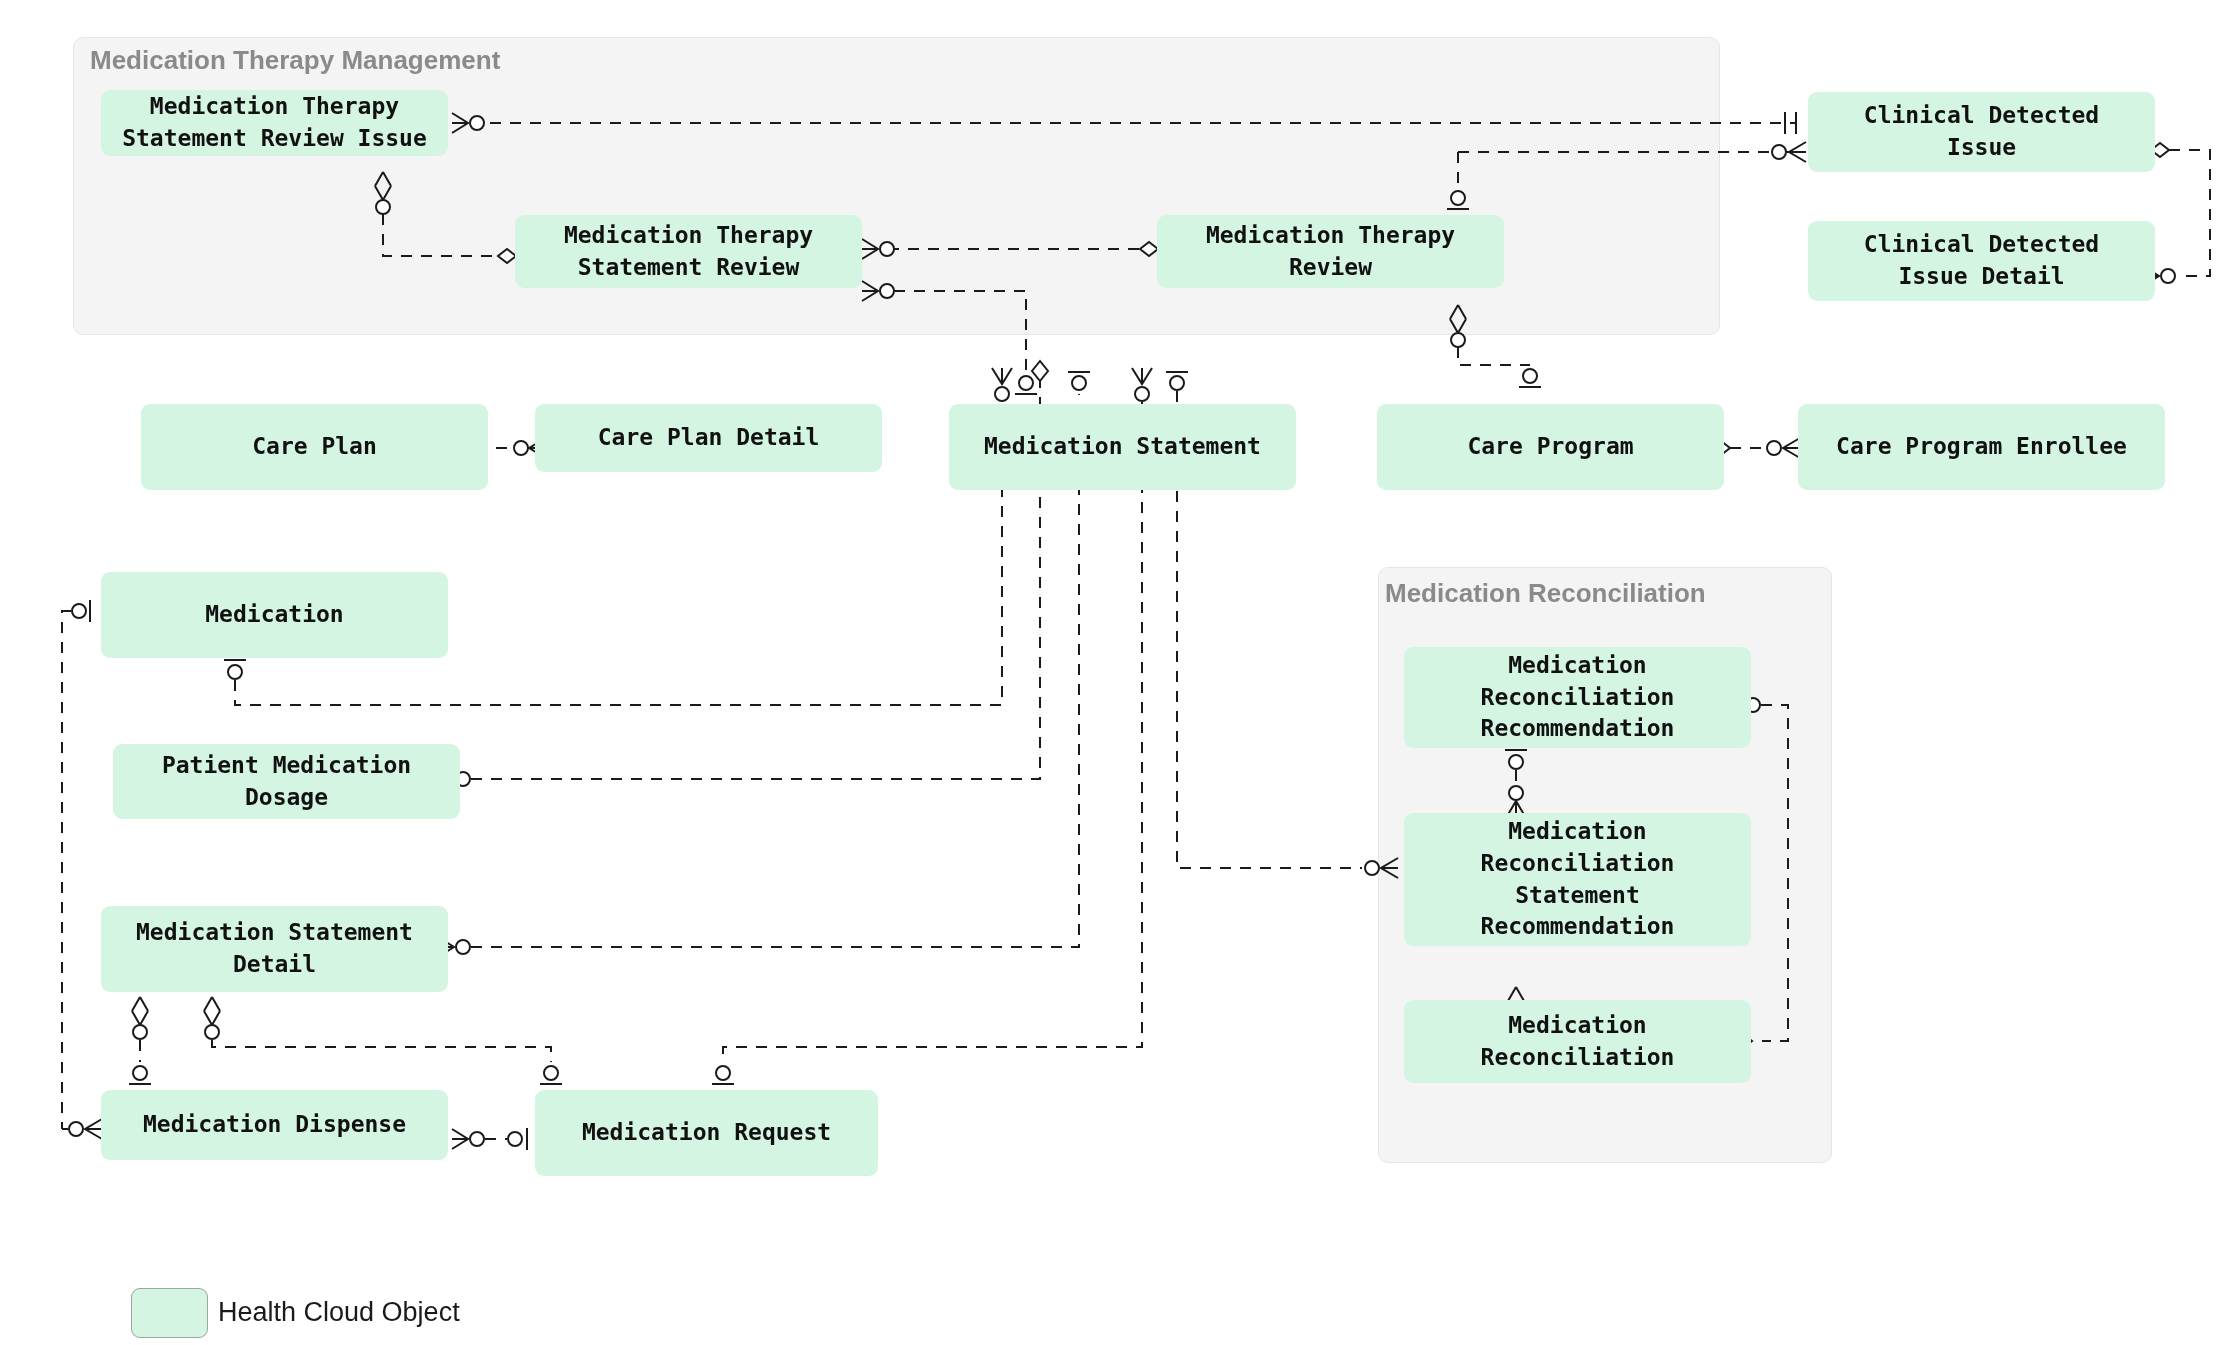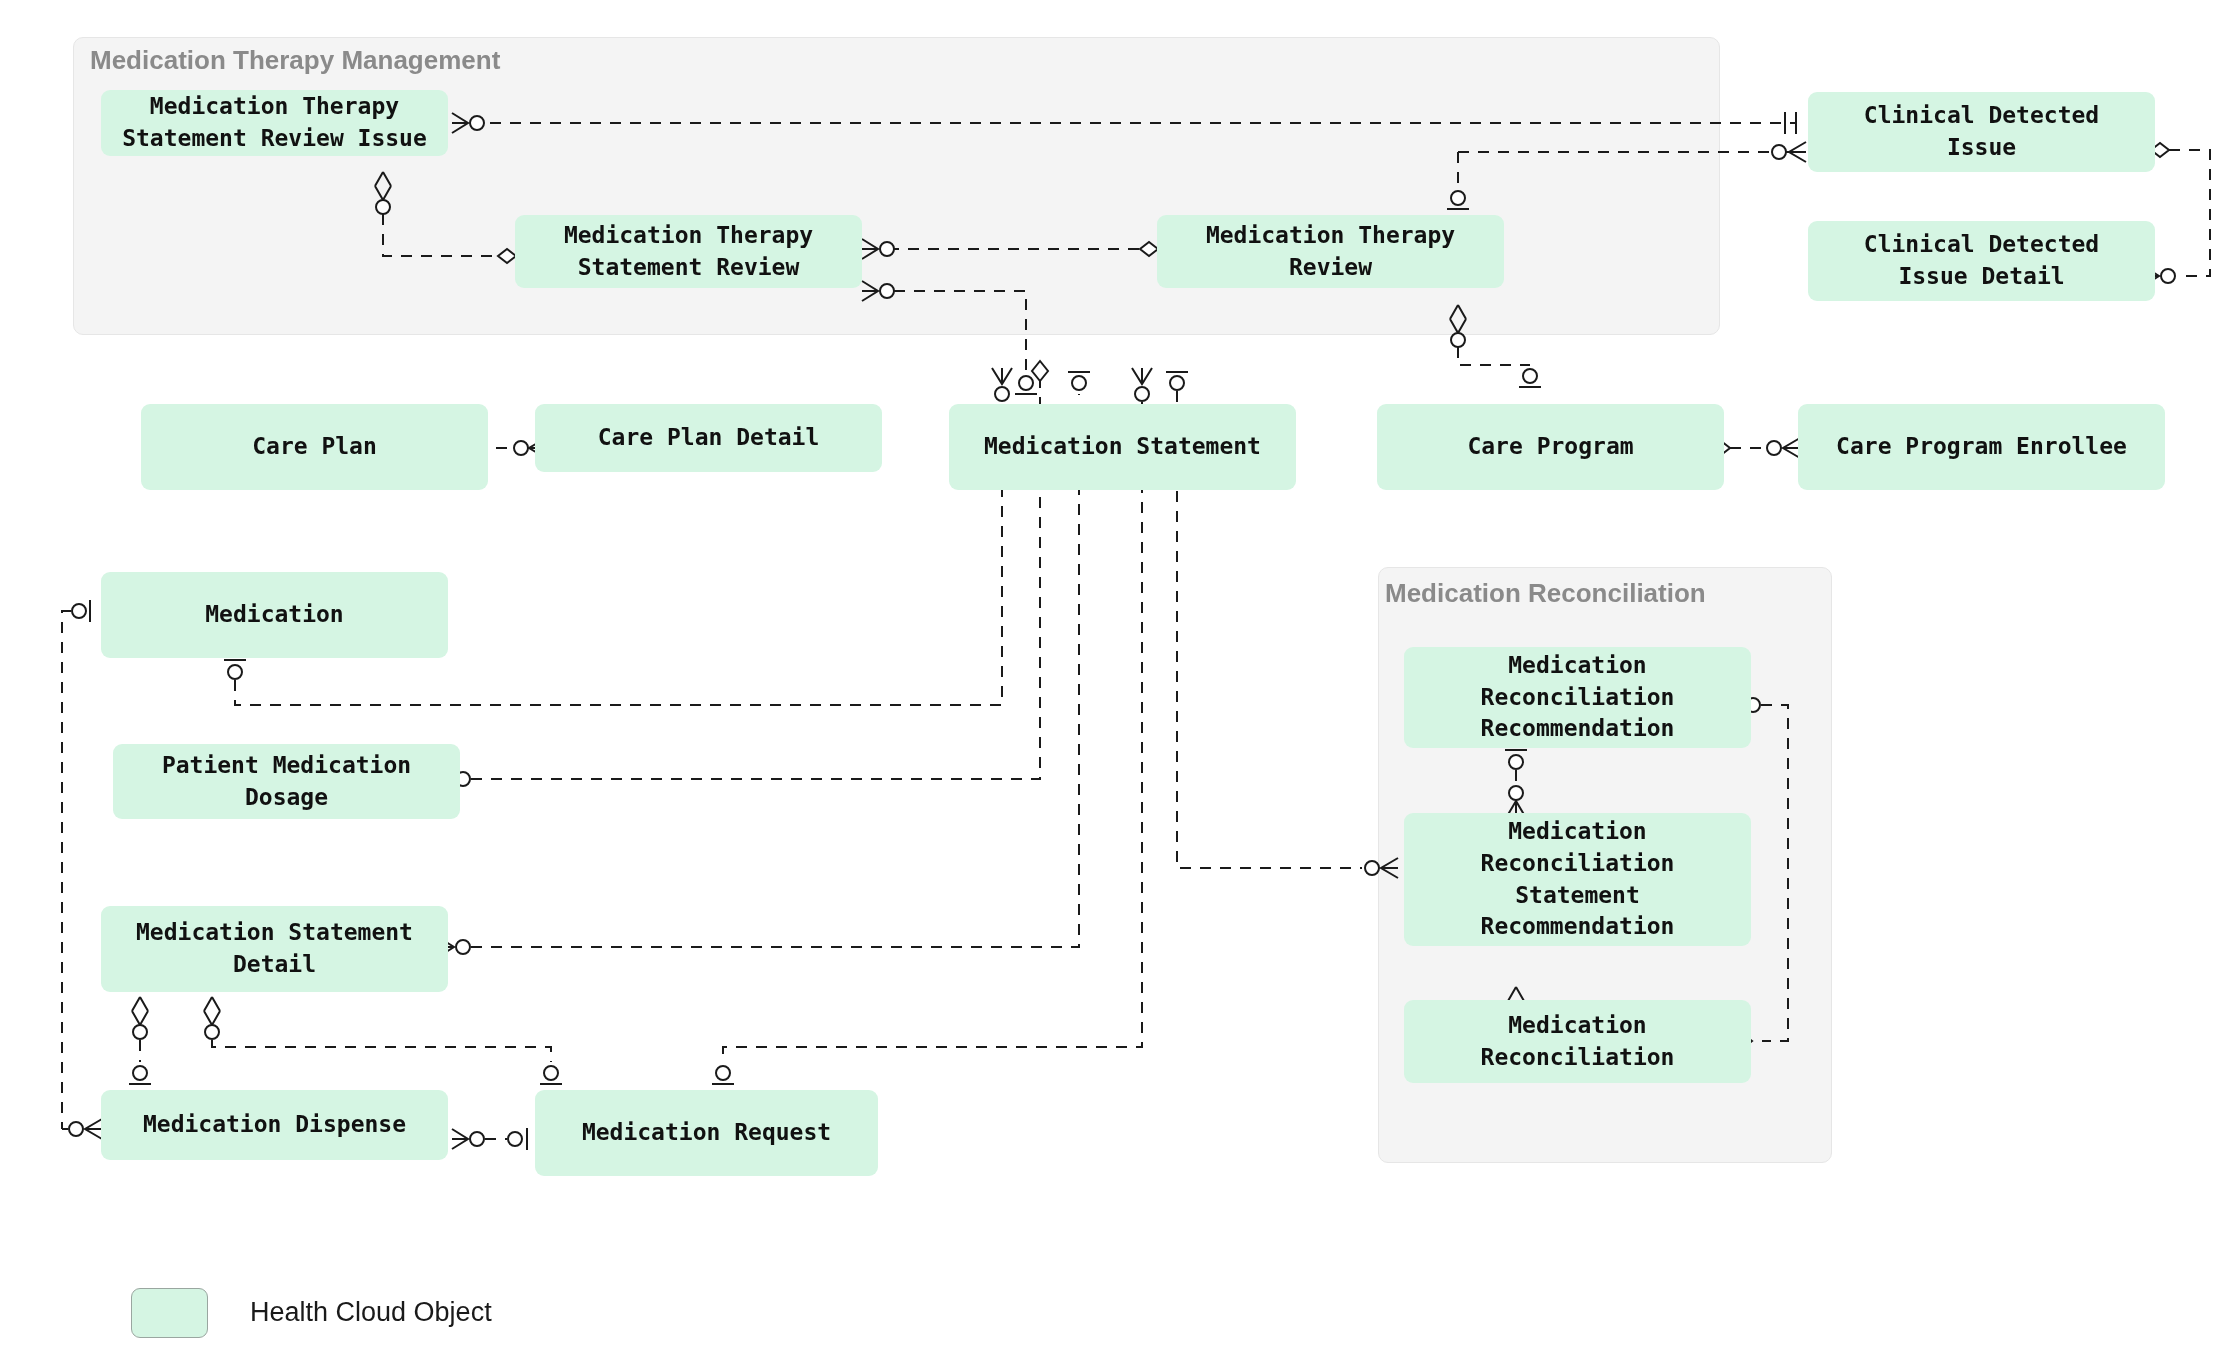--- a/index.html
+++ b/index.html
@@ -234,15 +234,15 @@
 
   <div class="entity" style="left:1404px;top:813px;width:347px;height:133px;">
     <span><span>Medication</span><br><span>Reconciliation</span><br><span>Statement</span><br><span>Recommendation</span></span>
   </div>
 
   <div class="entity" style="left:1404px;top:1000px;width:347px;height:83px;">
     <span><span>Medication</span><br><span>Reconciliation</span></span>
   </div>
 
   <div class="legend-swatch" style="left:131px;top:1288px;width:75px;height:48px;"></div>
-  <div class="legend-label" style="left:218px;top:1297px;margin-left:32px;">Health Cloud Object</div>
+  <div class="legend-label" style="left:218px;top:1297px;">Health Cloud Object</div>
 
 </div>
 
 </body></html>

